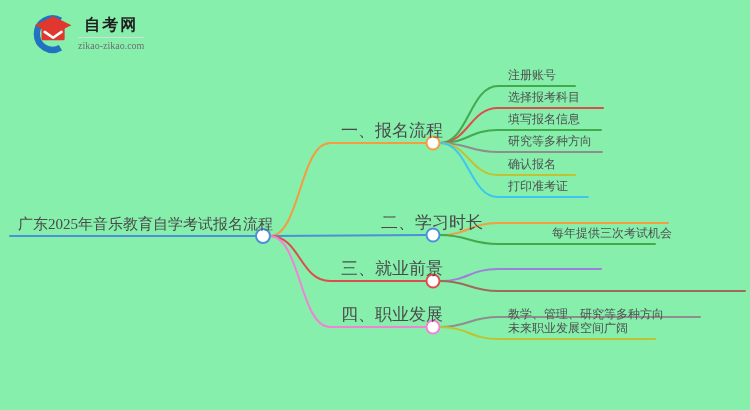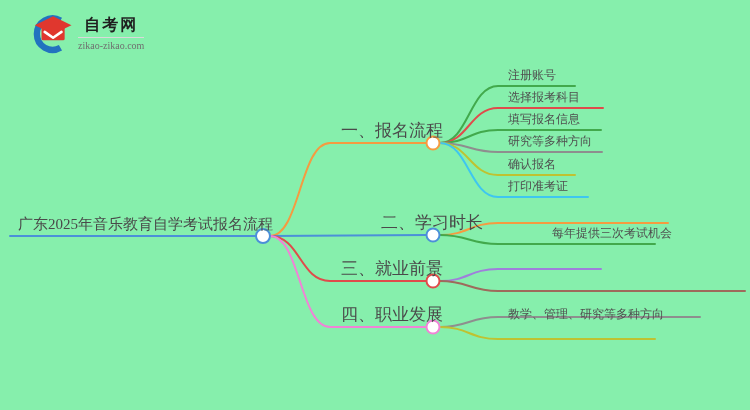--- a/index.html
+++ b/index.html
@@ -94,14 +94,15 @@
   <div class="lbl" style="left:508px;top:109px;">填写报名信息</div>
   <div class="lbl" style="left:508px;top:87px;">选择报考科目</div>
   <div class="lbl" style="left:508px;top:131px;">研究等多种方向</div>
   <div class="lbl" style="left:508px;top:154px;">确认报名</div>
   <div class="lbl" style="left:508px;top:176px;">打印准考证</div>
 
   <div class="lbl" style="left:508px;top:223px;margin-left:44px;">每年提供三次考试机会</div>
 
 
   <div class="lbl" style="left:508px;top:304px;">教学、管理、研究等多种方向</div>
+  <div class="lbl" style="left:508px;top:318px;">未来职业发展空间广阔</div>
 
 </div>
 
 </body></html>

